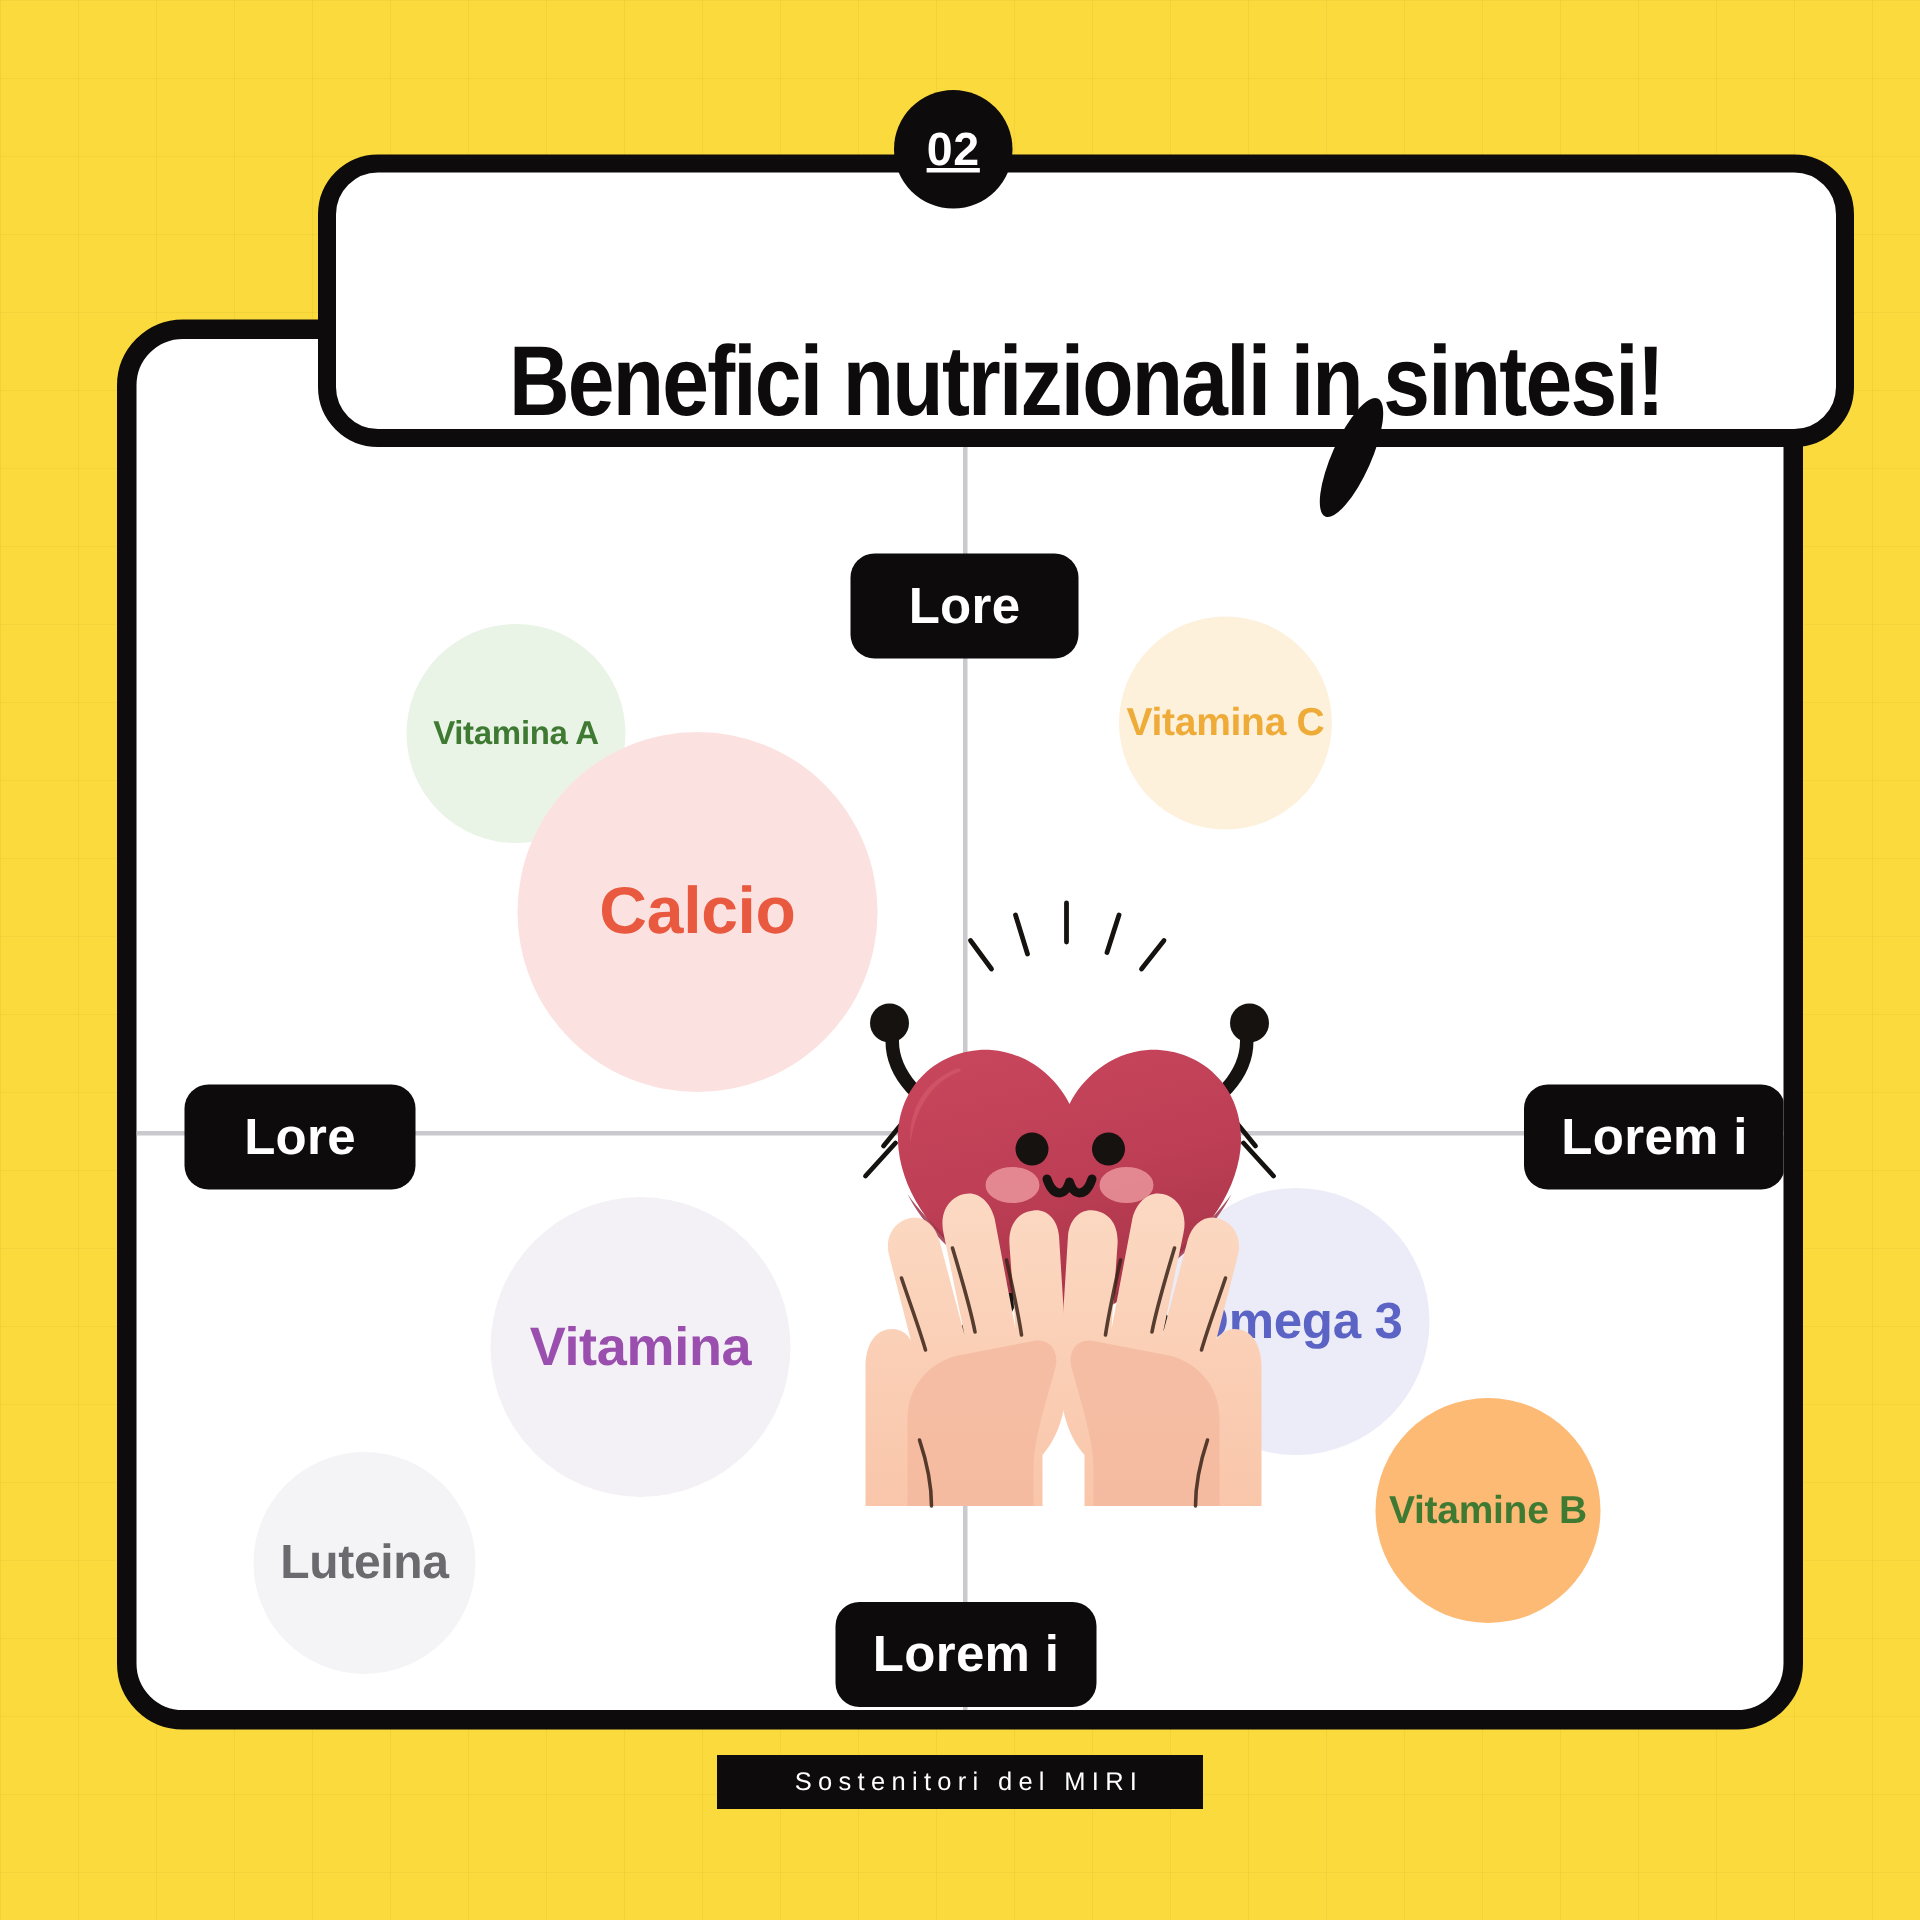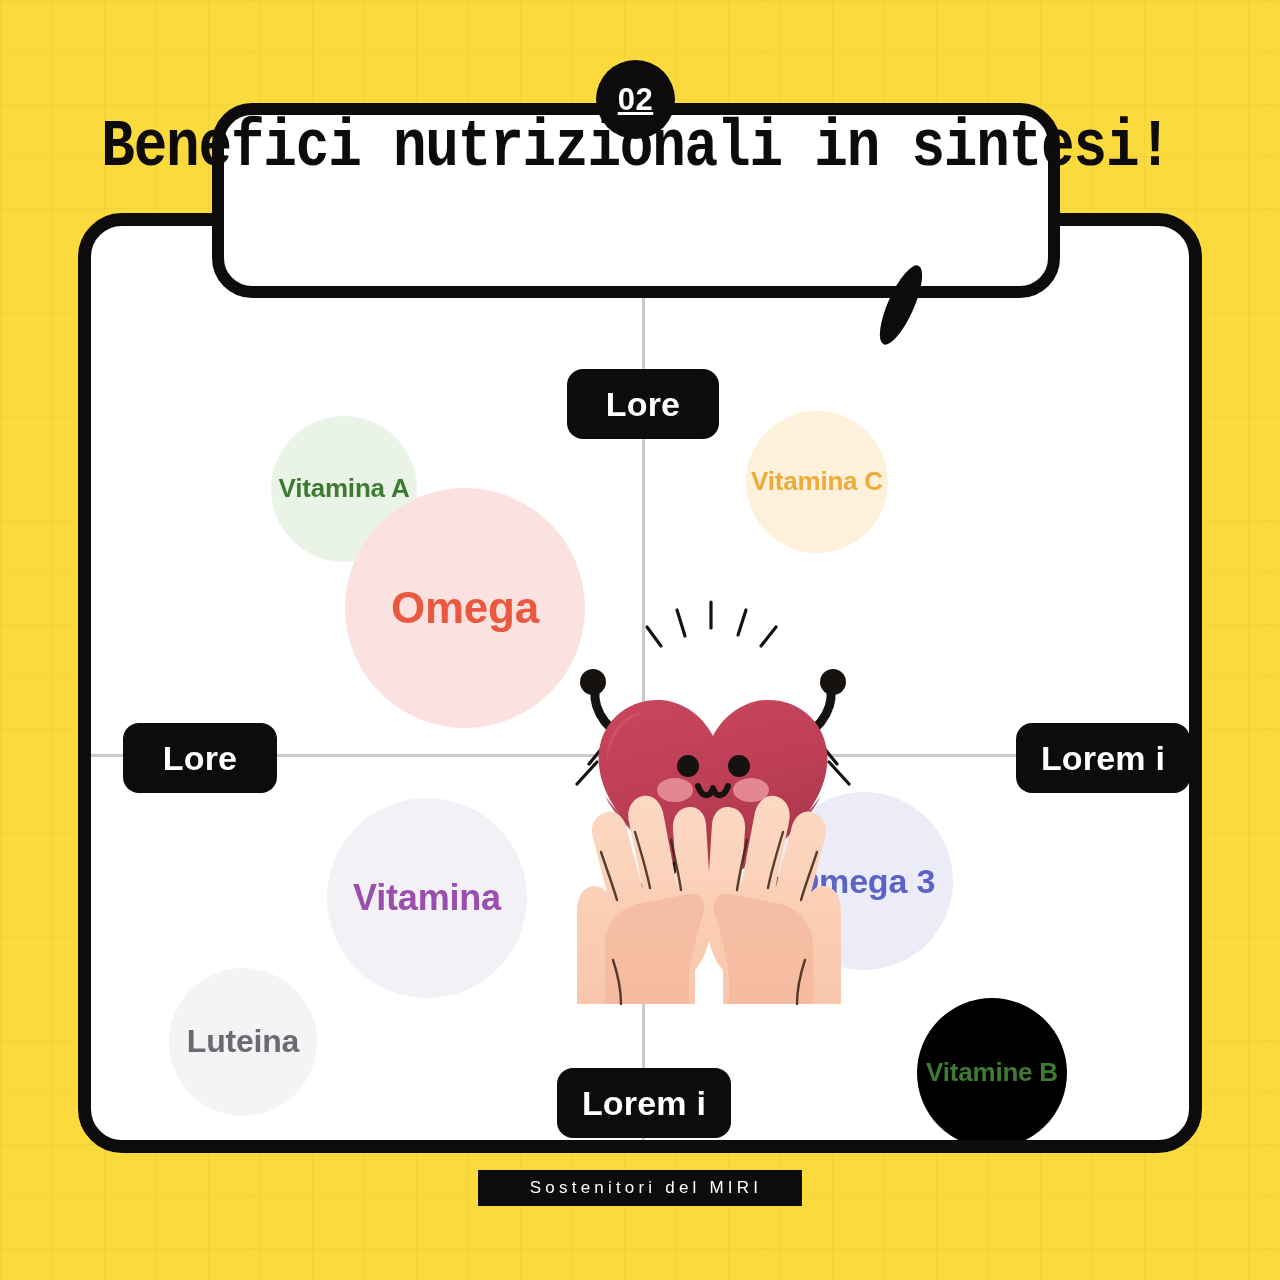--- a/index.html
+++ b/index.html
@@ -82,31 +82,30 @@
     font-weight: bold;
     letter-spacing: 0.2px;
     z-index: 6;
   }
 
   
   #bubble {
     position: absolute;
     left: 212px;
     top: 103px;
-    width: 848px;
+    width: 1024px;
     height: 195px;
     background: #ffffff;
     border: 12px solid #0d0b0b;
     border-radius: 40px;
     box-sizing: border-box;
     display: flex;
-    align-items: flex-start;
+    align-items: flex-end;
     justify-content: center;
     z-index: 12;
-    font-family: Liberation Mono, monospace;
   }
   #bubble-title {
     font-size: 56px;
     font-weight: bold;
     color: #0d0b0b;
     letter-spacing: -1.2px;
     white-space: nowrap;
     transform: scaleY(1.18);
   }
   #bubble-tail {
@@ -177,47 +176,47 @@
 </head>
 <body>
 
 <div id="stage">
 
   <div id="card">
 
     <div class="axis-v"></div>
     <div class="axis-h"></div>
 
-    <div class="blob" style="left:180px; top:190px; width:146px; height:146px; background:#e9f4e7; font-size:26px; color:#3f7a33;">
+    <div class="blob" style="left:180px; top:190px; width:146px; height:146px; background:#e9f4e7; font-size:22px; color:#3f7a33;">
       <span>Vitamina A</span>
     </div>
 
     <div class="blob" style="left:254px; top:262px; width:240px; height:240px; background:#fbe2e0; font-size:44px; color:#e8593f;">
-      <span>Omega</span>
+      <span>Calcio</span>
     </div>
 
     <div class="blob" style="left:655px; top:185px; width:142px; height:142px; background:#fdf1dc; font-size:26px; color:#eeab38;">
       <span>Vitamina C</span>
     </div>
 
 
 
     <div class="blob" style="left:236px; top:572px; width:200px; height:200px; background:#f3f1f6; font-size:36px; color:#9a4fae;">
       <span>Vitamina</span>
     </div>
 
     <div class="blob" style="left:684px; top:566px; width:178px; height:178px; background:#ebecf8; font-size:34px; color:#5b63c4;">
       <span>Omega 3</span>
     </div>
 
     <div class="blob" style="left:78px; top:742px; width:148px; height:148px; background:#f4f3f6; font-size:32px; color:#6b6b6f;">
       <span>Luteina</span>
     </div>
 
-    <div class="blob" style="left:826px; top:772px; width:150px; height:150px; background:#000000; font-size:26px; color:#3f7a33;">
+    <div class="blob" style="left:826px; top:706px; width:150px; height:150px; background:#fdba74; font-size:26px; color:#3f7a33;">
       <span>Vitamine B</span>
     </div>
 
     <div id="mascot">
       <svg width="440" height="420" viewBox="0 0 440 420" xmlns="http://www.w3.org/2000/svg">
         <defs>
           <linearGradient id="heartGrad" x1="0" y1="0" x2="0.3" y2="1">
             <stop offset="0%" stop-color="#c9475d"></stop>
             <stop offset="55%" stop-color="#bd3e55"></stop>
             <stop offset="100%" stop-color="#a83549"></stop>

